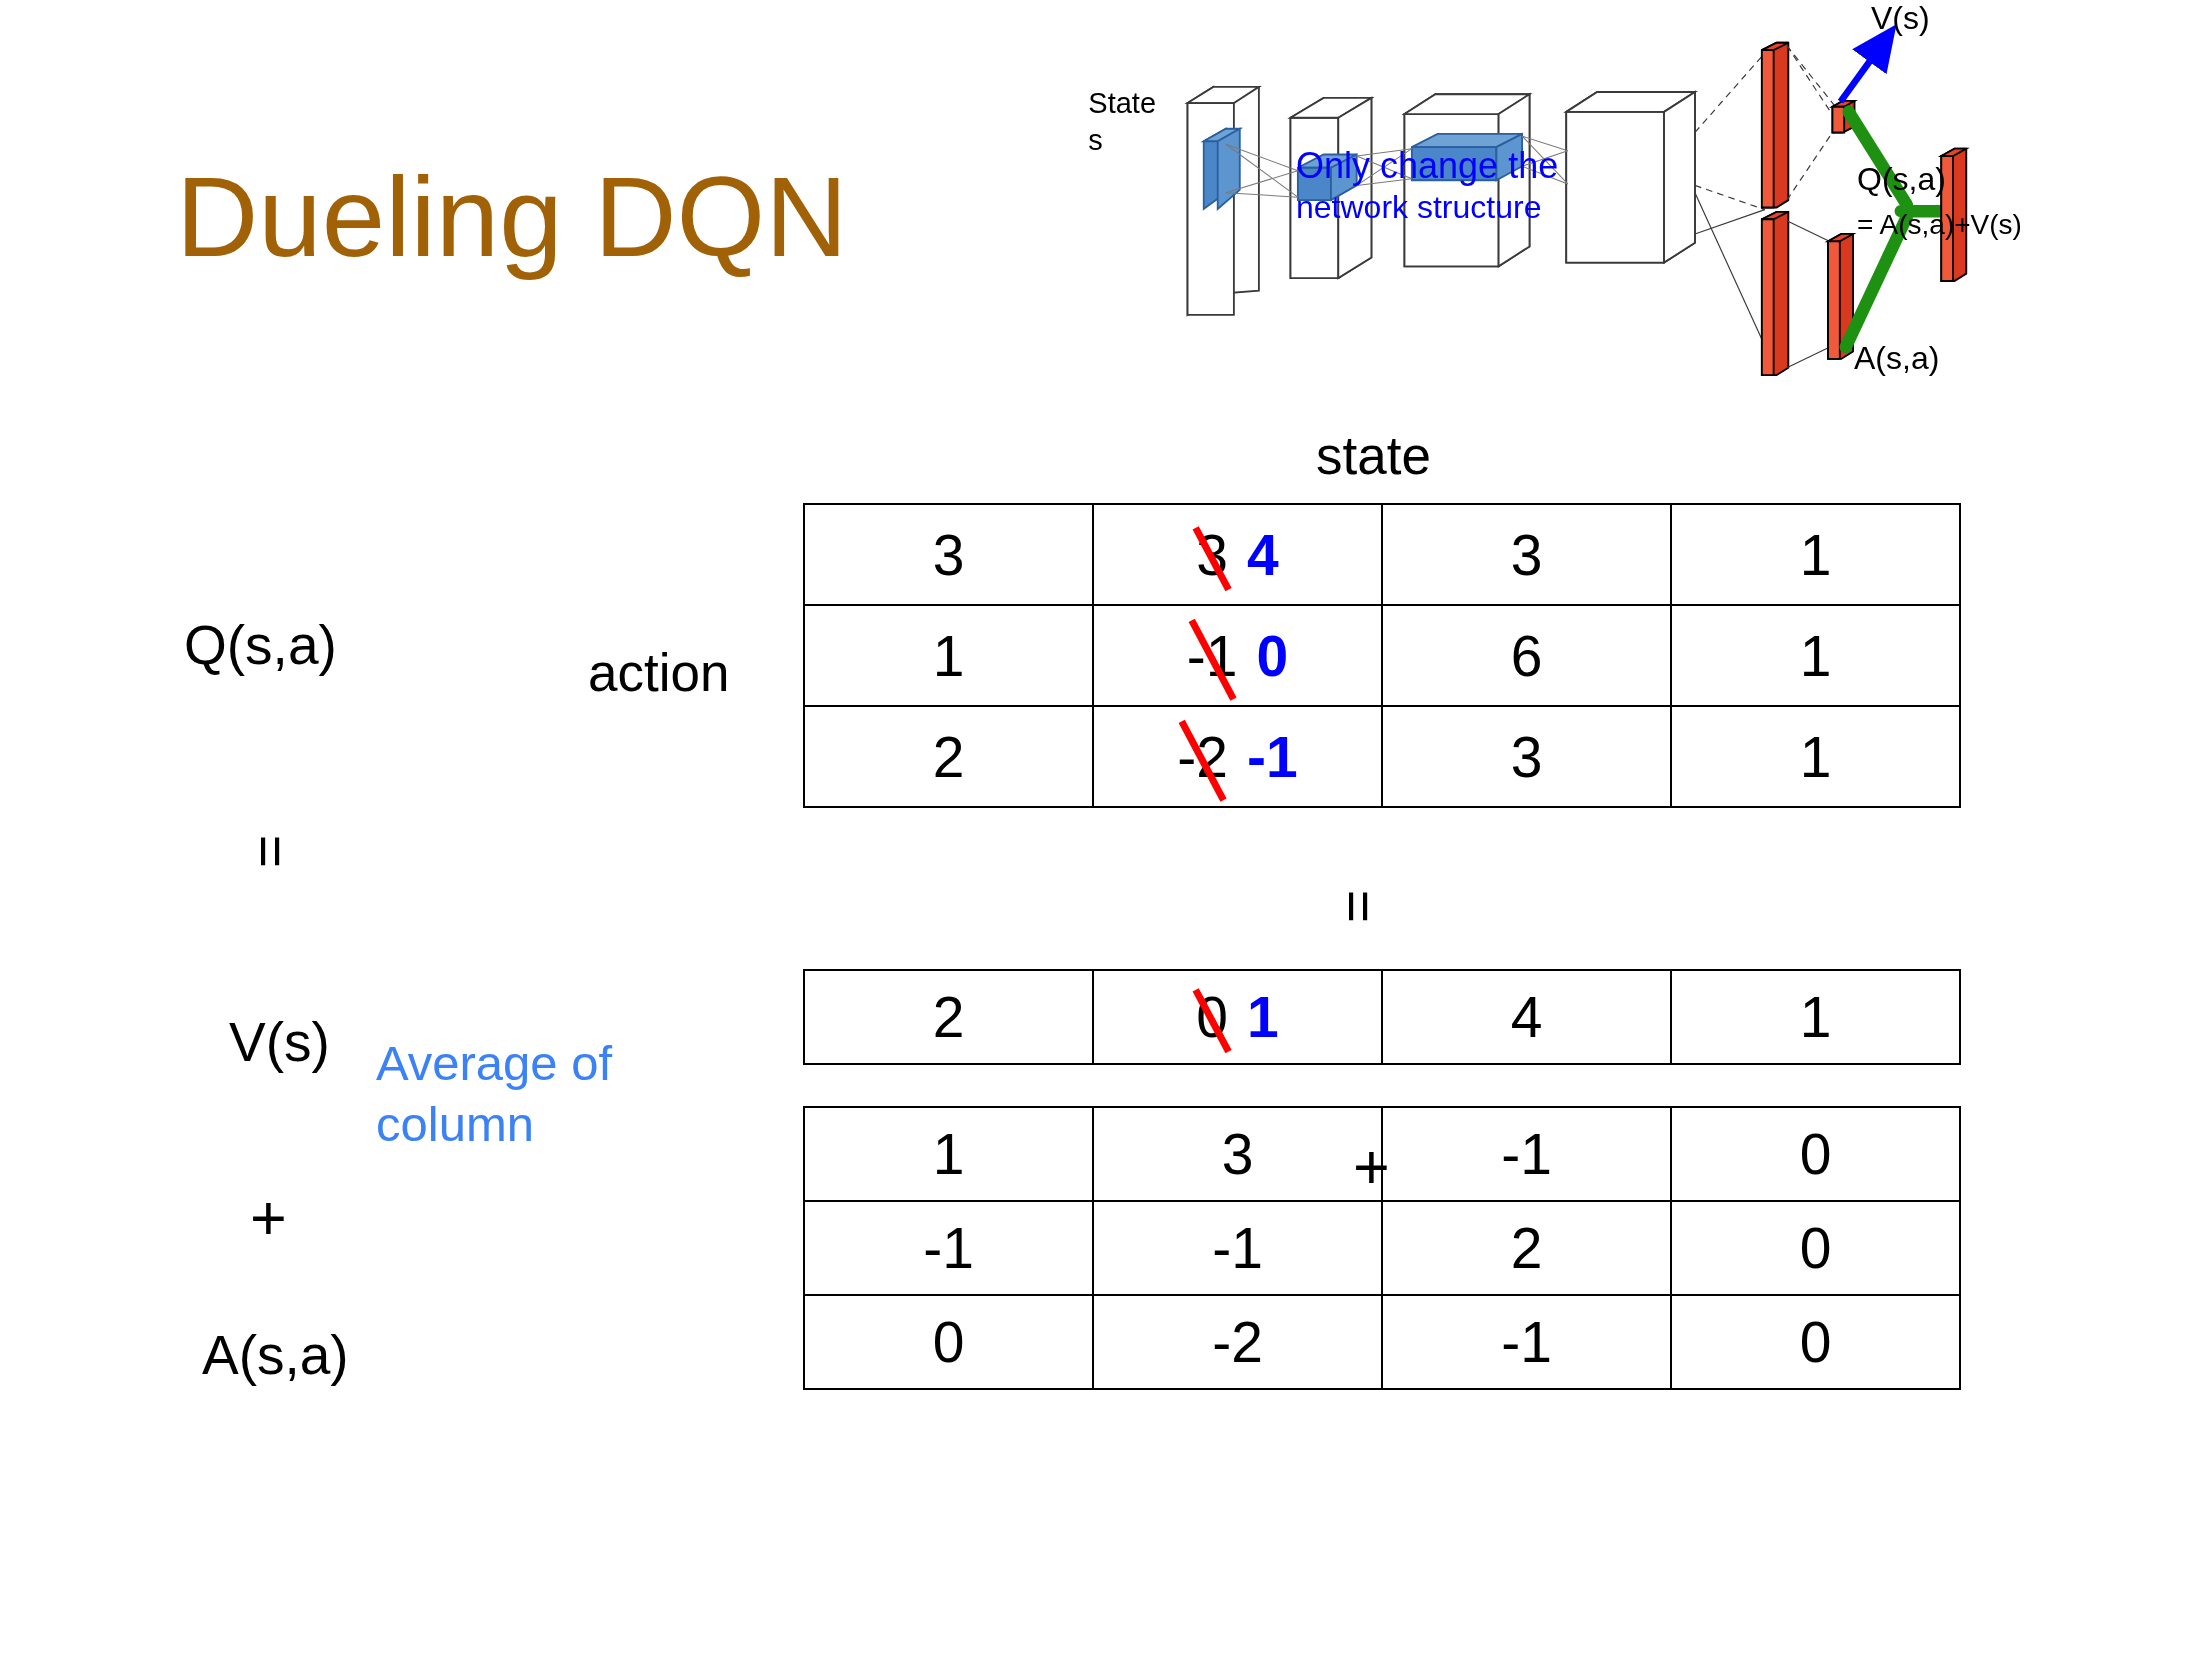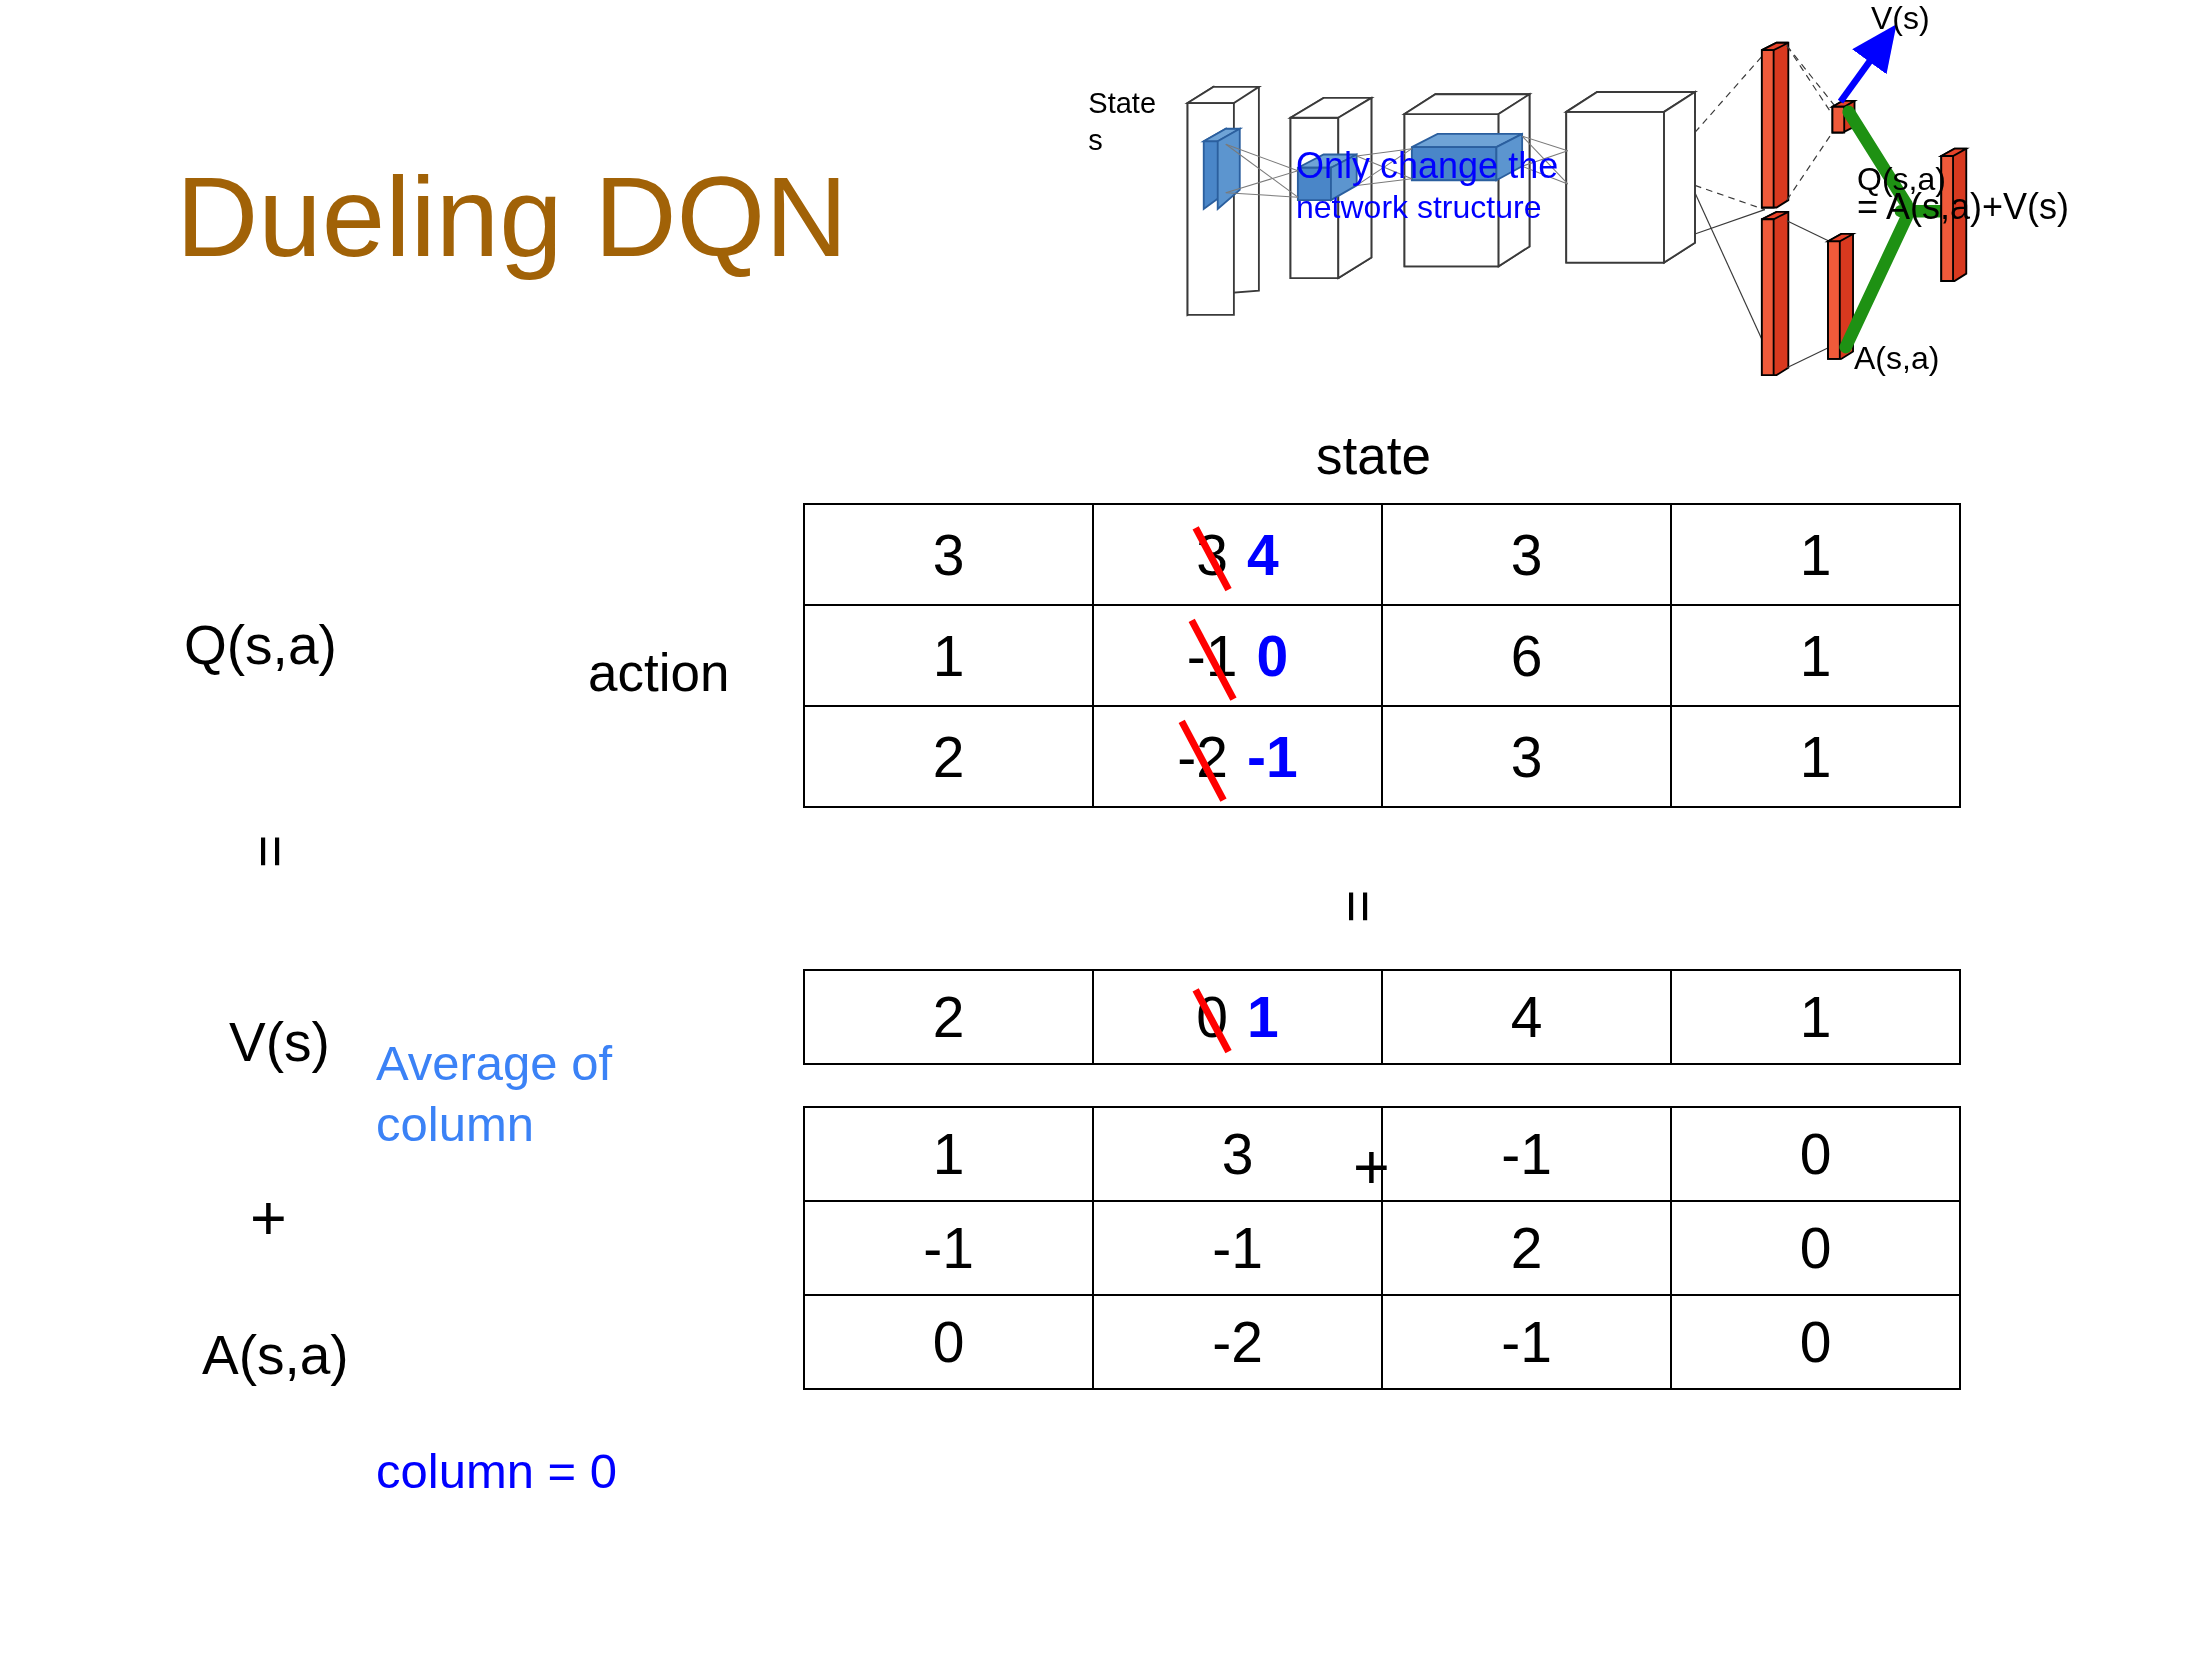--- a/index.html
+++ b/index.html
@@ -295,39 +295,38 @@
 
     <div class="lbl" style="left:-14.7px; top:88px; font-size:29px;">State</div>
     <div class="lbl" style="left:-14.7px; top:125px; font-size:29px;">s</div>
 
     <div class="lbl lbl-blue" style="left:193px; top:147px; font-size:36px;">Only change the</div>
     <div class="lbl lbl-blue" style="left:193px; top:179px; font-size:32px;margin-top:12px;">network structure</div>
 
     <div class="lbl" style="left:768px; top:1.5px; font-size:32px;">V(s)</div>
 
     <div class="lbl" style="left:754px; top:163px; font-size:32px;">Q(s,a)</div>
-    <div class="lbl" style="left:754px; top:188px; font-size:36px;">= A(s,a)+V(s)</div>
+    <div class="lbl" style="left:754px; top:210px; font-size:28px;">= A(s,a)+V(s)</div>
 
     <div class="lbl" style="left:751px; top:342px; font-size:32px;">A(s,a)</div>
   </div>
 
   <div class="lbl state-label">state</div>
   <div class="lbl action-label">action</div>
 
   <div class="lbl qsa-label">Q(s,a)</div>
   <div class="lbl vs-label">V(s)</div>
   <div class="lbl asa-label">A(s,a)</div>
 
   <div class="lbl avg-note">
     <div>Average of</div>
     <div>column</div>
   </div>
 
   <div class="lbl sum-note">
-    <div>column = 0</div>
   </div>
 
   <div class="op op-eq-rot eq-left">=</div>
   <div class="op op-eq-rot eq-mid">=</div>
   <div class="op plus-left">+</div>
   <div class="op plus-mid">+</div>
 
   <table class="grid" id="q-table">
     <tbody>
         <tr>

